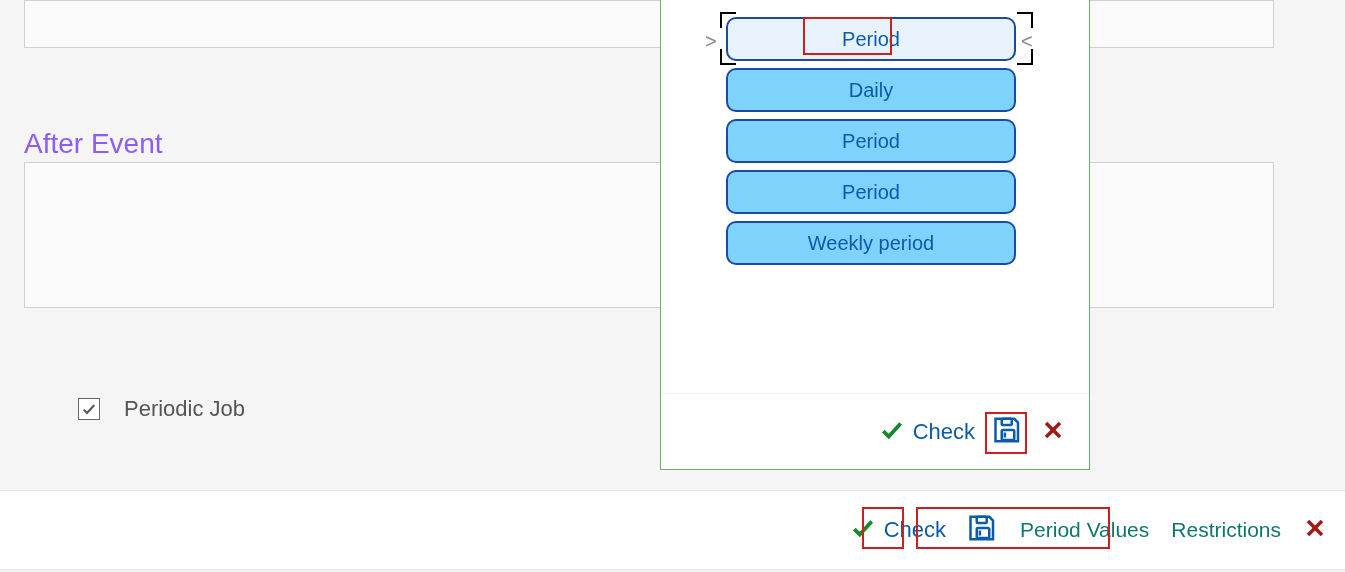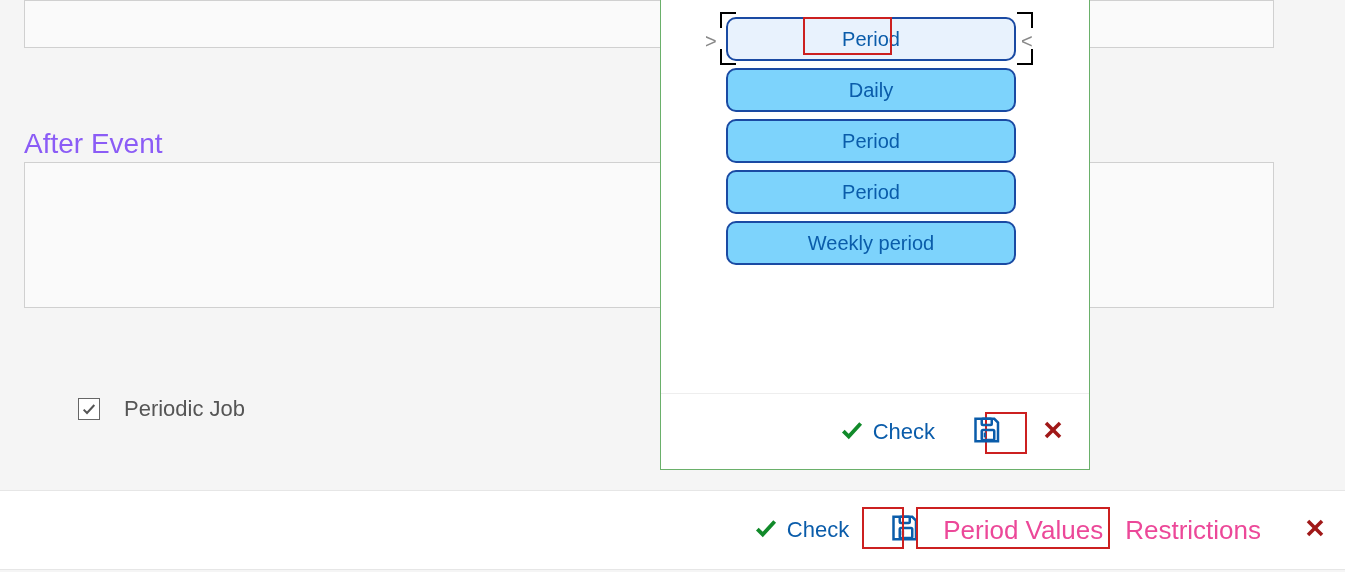--- a/index.html
+++ b/index.html
@@ -32,26 +32,26 @@
     .bracket { position: absolute; width: 16px; height: 16px; }
     .bracket.tl { left: 59px; top: 12px; border-left: 2px solid #000; border-top: 2px solid #000; }
     .bracket.tr { left: 356px; top: 12px; border-right: 2px solid #000; border-top: 2px solid #000; }
     .bracket.bl { left: 59px; top: 49px; border-left: 2px solid #000; border-bottom: 2px solid #000; }
     .bracket.br { left: 356px; top: 49px; border-right: 2px solid #000; border-bottom: 2px solid #000; }
 
     .modal-footer { position: absolute; bottom: 0; left: 0; right: 0; height: 76px; border-top: 1px solid #eee; display: flex; align-items: center; justify-content: flex-end; gap: 18px; padding-right: 24px; }
 
     .footer-bar { position: absolute; left: 0; top: 490px; width: 1345px; height: 80px; background: #fff; border-top: 1px solid #e6e6e6; border-bottom: 1px solid #e6e6e6; display: flex; align-items: center; justify-content: flex-end; gap: 22px; padding-right: 18px; }
 
-    .icon-btn { display: flex; align-items: center; gap: 8px; cursor: pointer; margin-left: 20px; }
+    .icon-btn { display: flex; align-items: center; gap: 8px; cursor: pointer; }
     .check-icon svg { width: 26px; height: 26px; }
     .check-label { font-size: 22px; color: #0a5caa; }
     .save-icon svg { width: 30px; height: 30px; }
     .close-icon svg { width: 24px; height: 24px; }
-    .link-text { font-size: 26px; color: #ec4899; cursor: pointer; }
+    .link-text { font-size: 21px; color: #0f766e; cursor: pointer; }
 
     .hl { border: 2px solid #cc2020; position: absolute; pointer-events: none; }
     .hl.hl-hourly { left: 142px; top: 17px; width: 89px; height: 38px; }
     .hl.hl-modal-save { left: 324px; top: 412px; width: 42px; height: 42px; }
 
     .hl-page-save { border: 2px solid #cc2020; position: absolute; pointer-events: none; left: 862px; top: 507px; width: 42px; height: 42px; }
     .hl-period-values { border: 2px solid #cc2020; position: absolute; pointer-events: none; left: 916px; top: 507px; width: 194px; height: 42px; }
   </style>
 </head>
 <body>

